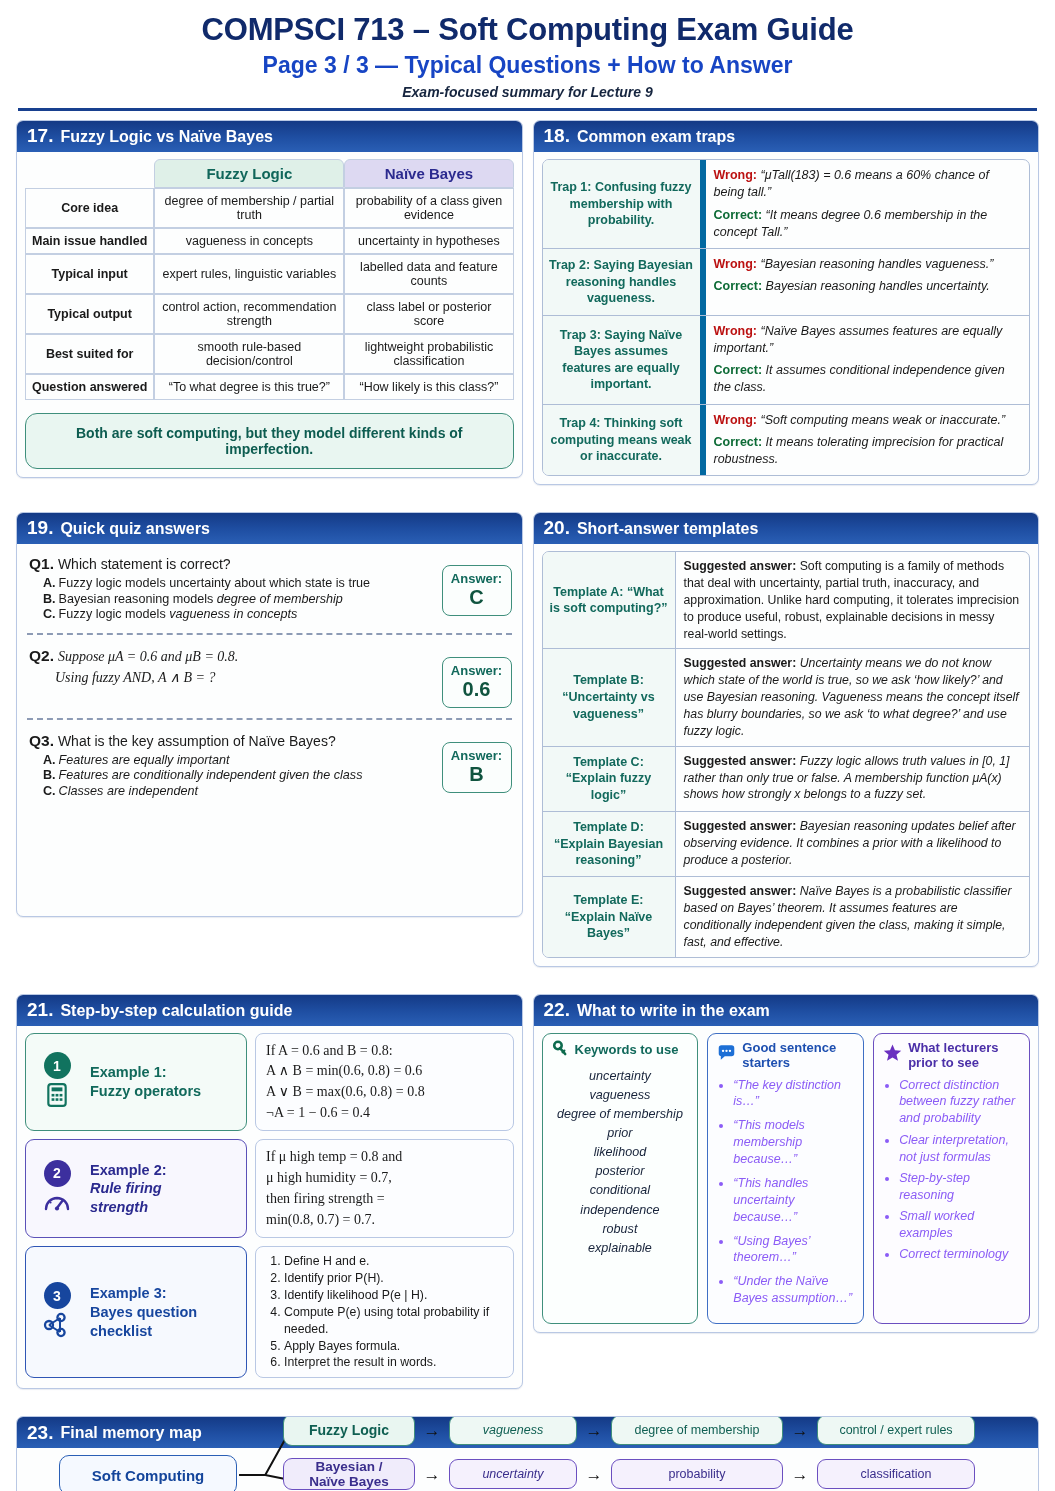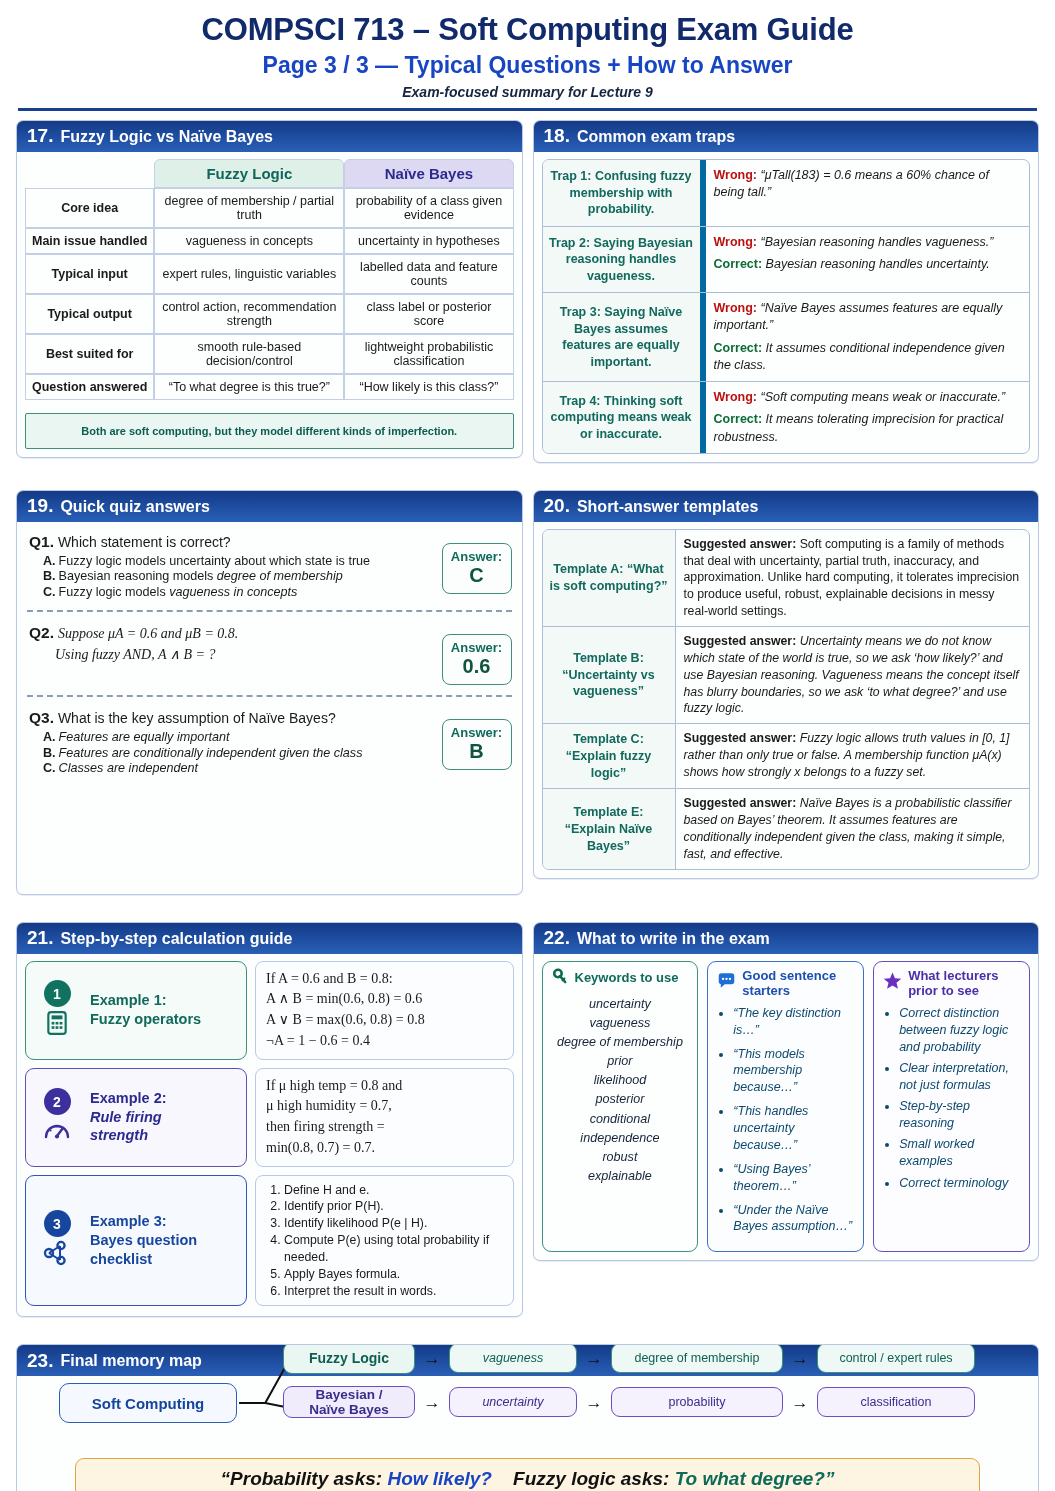--- a/index.html
+++ b/index.html
@@ -55,22 +55,22 @@
   th.h-fuzzy {
     background:#dff0e8; color:#10665a; font-size:15px; font-weight:bold;
     border:1px solid #74b49b; border-radius:6px 6px 0 0;
   }
   th.h-bayes {
     background:#ddd9f2; color:#2b2a8f; font-size:15px; font-weight:bold;
     border:1px solid #9a92d4; border-radius:6px 6px 0 0;
   }
   td.rowlab { text-align:left; font-weight:bold; font-size:12.5px; white-space:nowrap; }
   .cmp-note {
-    margin-top:13px; border:1.5px solid #3f8f7c; border-radius:2px;
-    background:#e9f6f1; color:#0d5c50; font-weight:bold; font-size:11px;
+    margin-top:13px; border:1.5px solid #3f8f7c; border-radius:12px;
+    background:#e9f6f1; color:#0d5c50; font-weight:bold; font-size:14px;
     padding:11px 10px; text-align:center;
   }
 
   
   .traps { border:1px solid #aebdd6; border-radius:7px; overflow:hidden; }
   .trap-row { display:flex; border-bottom:1px solid #aebdd6; }
   .trap-row:last-child { border-bottom:none; }
   .trap-l {
     width:163px; flex:none; background:#f2f9f7; color:#12695c;
     font-weight:bold; font-size:12.5px; text-align:center;
@@ -150,21 +150,21 @@
   .three { display:flex; gap:9px; }
   .tcard { flex:1 1 0; border-radius:9px; padding:6px 9px 9px 9px; min-width:0; }
   .tcard.k { border:1.5px solid #3f8f7c; background:#fcfffe; }
   .tcard.s { border:1.5px solid #3f6fc4; background:#fcfdff; }
   .tcard.l { border:1.5px solid #6b4fc0; background:#fdfcff; }
   .tcard-head { display:flex; align-items:center; gap:6px; font-size:13px; font-weight:bold; margin-bottom:7px; }
   .tcard.k .tcard-head { color:#11695b; }
   .tcard.s .tcard-head { color:#1d4fb0; }
   .tcard.l .tcard-head { color:#4b2fa8; }
   .kw-list { text-align:center; font-size:12.6px; font-style:italic; line-height:1.52; color:#17233a; }
-  .bullets { margin:0; padding-left:16px; font-size:12.5px; font-style:italic; line-height:1.35; color:#0c4a6e; }
+  .bullets { margin:0; padding-left:16px; font-size:12.5px; font-style:italic; line-height:1.35; color:#8b5cf6; }
   .bullets li { margin-bottom:7px; }
   .bullets.tight li { margin-bottom:4.5px; }
 
   
   .map-panel { border:1px solid #b9c8e4; border-radius:7px; background:#fdfefe; overflow:hidden; margin-bottom:9px; }
   .map-head-row { position:relative; height:31px; }
   .map-head-bar {
     position:absolute; left:0; top:0; height:31px; width:100%;
     background: linear-gradient(180deg,#143a86 0%, #1f4fa3 55%, #2a5fb5 100%);
   }
@@ -278,20 +278,21 @@
           <span class="panel-num">18.</span>
           <span class="panel-title">Common exam traps</span>
         </div>
         <div class="panel-body">
           <div class="traps">
 
             <div class="trap-row">
               <div class="trap-l">Trap 1: Confusing fuzzy membership with probability.</div>
               <div class="trap-r">
                 <p><span class="lbl-wrong">Wrong:</span> <span>“μTall(183) = 0.6 means a 60% chance of being tall.”</span></p>
+                <p><span class="lbl-correct">Correct:</span> <span>“It means degree 0.6 membership in the concept Tall.”</span></p>
               </div>
             </div>
 
             <div class="trap-row">
               <div class="trap-l">Trap 2: Saying Bayesian reasoning handles vagueness.</div>
               <div class="trap-r">
                 <p><span class="lbl-wrong">Wrong:</span> <span>“Bayesian reasoning handles vagueness.”</span></p>
                 <p><span class="lbl-correct">Correct:</span> <span>Bayesian reasoning handles uncertainty.</span></p>
               </div>
             </div>
@@ -403,20 +404,24 @@
             <div class="tpl-row">
               <div class="tpl-l">Template B: “Uncertainty vs vagueness”</div>
               <div class="tpl-r"><b>Suggested answer:</b> <span>Uncertainty means we do not know which state of the world is true, so we ask ‘how likely?’ and use Bayesian reasoning. Vagueness means the concept itself has blurry boundaries, so we ask ‘to what degree?’ and use fuzzy logic.</span></div>
             </div>
 
             <div class="tpl-row">
               <div class="tpl-l">Template C: “Explain fuzzy logic”</div>
               <div class="tpl-r"><b>Suggested answer:</b> <span>Fuzzy logic allows truth values in [0, 1] rather than only true or false. A membership function μA(x) shows how strongly x belongs to a fuzzy set.</span></div>
             </div>
 
+            <div class="tpl-row">
+              <div class="tpl-l">Template D: “Explain Bayesian reasoning”</div>
+              <div class="tpl-r"><b>Suggested answer:</b> <span>Bayesian reasoning updates belief after observing evidence. It combines a prior with a likelihood to produce a posterior.</span></div>
+            </div>
 
             <div class="tpl-row">
               <div class="tpl-l">Template E: “Explain Naïve Bayes”</div>
               <div class="tpl-r"><b>Suggested answer:</b> <span>Naïve Bayes is a probabilistic classifier based on Bayes’ theorem. It assumes features are conditionally independent given the class, making it simple, fast, and effective.</span></div>
             </div>
 
           </div>
         </div>
       </div>
     </div>
@@ -588,21 +593,21 @@
             <div class="tcard l">
               <div class="tcard-head">
                 <span>
                   <svg width="19" height="18" viewBox="0 0 20 19">
                       <path d="M10 0.6 L12.6 6.6 L19.2 7.2 L14.2 11.4 L15.8 17.8 L10 14.3 L4.2 17.8 L5.8 11.4 L0.8 7.2 L7.4 6.6 Z" fill="#6a2fc0"></path>
                     </svg>
                 </span>
                 <span>What lecturers prior to see</span>
               </div>
               <ul class="bullets tight">
-                <li>Correct distinction between fuzzy logic and probability</li>
+                <li>Correct distinction between fuzzy rather and probability</li>
                 <li>Clear interpretation, not just formulas</li>
                 <li>Step-by-step reasoning</li>
                 <li>Small worked examples</li>
                 <li>Correct terminology</li>
               </ul>
             </div>
 
           </div>
         </div>
       </div>

